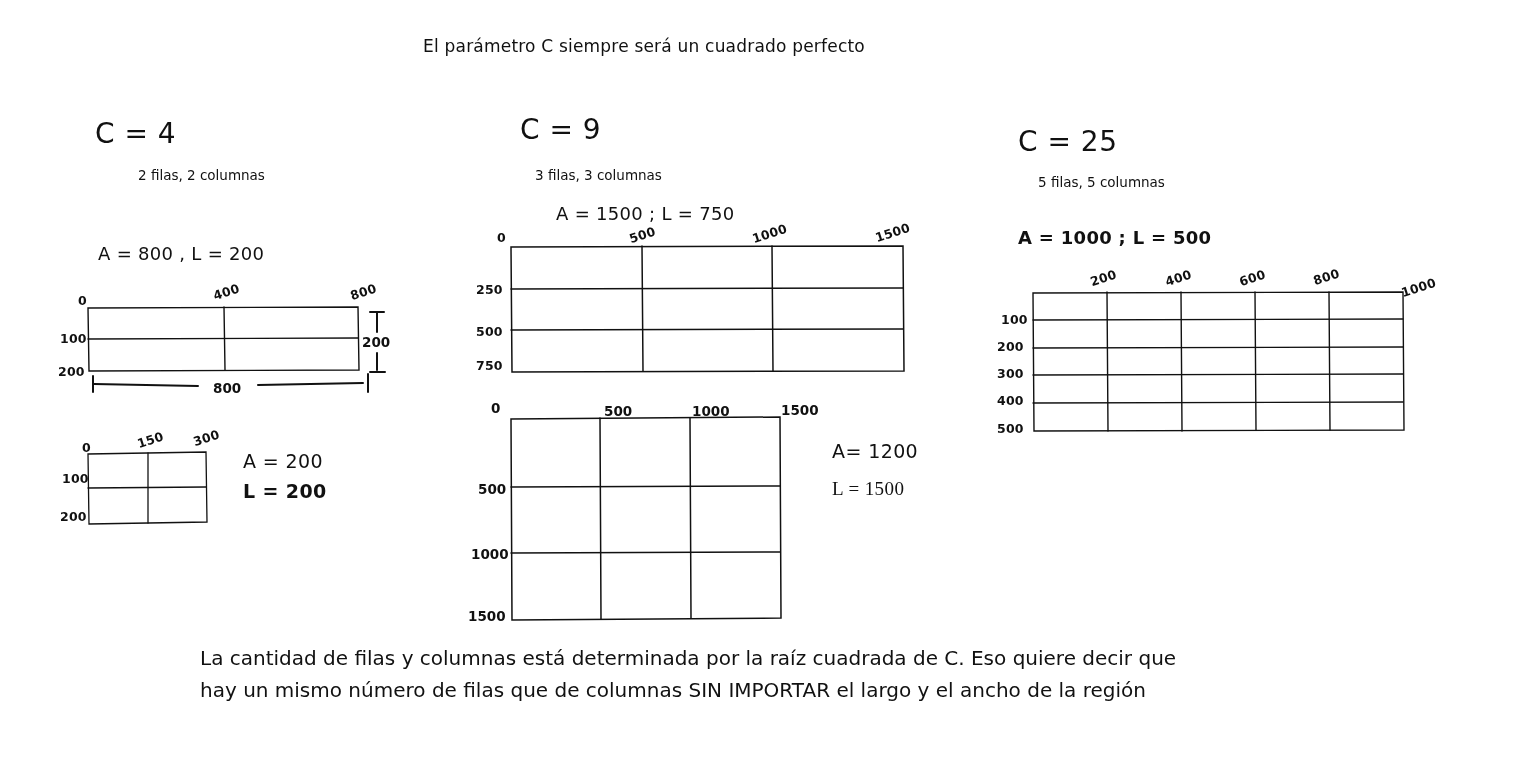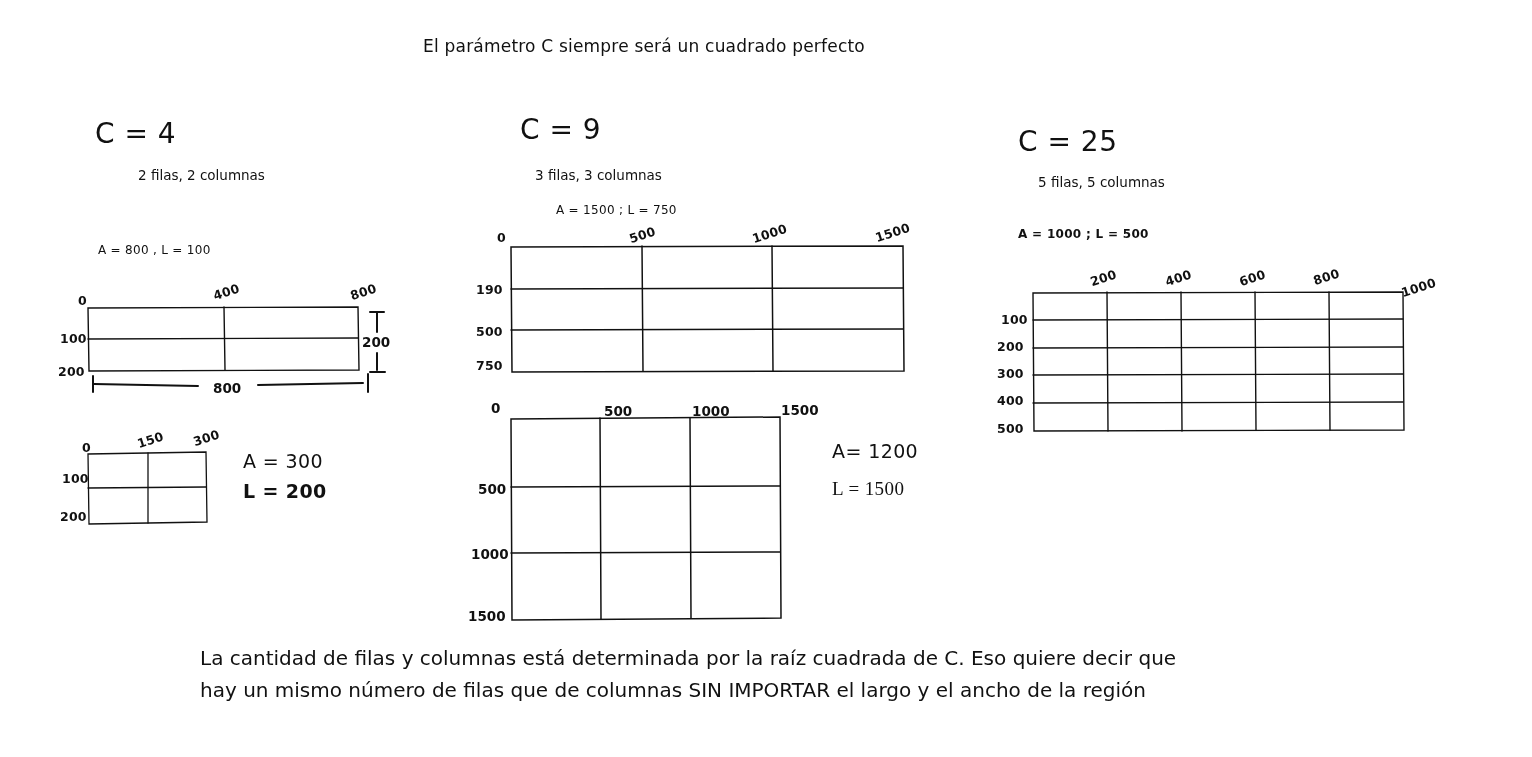--- a/index.html
+++ b/index.html
@@ -38,21 +38,21 @@
   }
   
   .c-label {
     font-size: 28px;
     letter-spacing: 0.5px;
   }
   .rc-label {
     font-size: 13.5px;
   }
   .al-label {
-    font-size: 12px;
+    font-size: 18px;
     letter-spacing: 0.3px;
   }
   
   .grid-box {
     position: absolute;
     box-sizing: border-box;
   }
   .grid-box svg { display: block; }
   
   .tick {
@@ -77,21 +77,21 @@
     letter-spacing: 0.4px;
   }
 </style>
 </head>
 <body>
 
 <div class="abs hand" id="title">El parámetro C siempre será un cuadrado perfecto</div>
 
 <div class="abs hand c-label" style="left:95px; top:117px;">C = 4</div>
 <div class="abs hand rc-label" style="left:138px; top:167px;">2 filas, 2 columnas</div>
-<div class="abs hand al-label" style="left:98px; top:243px;">A = 800 ,  L = 100</div>
+<div class="abs hand al-label" style="left:98px; top:243px;">A = 800 ,  L = 200</div>
 
 <div class="grid-box" style="left:80px; top:280px; width:330px; height:130px;">
   <svg width="330" height="130" viewBox="0 0 330 130">
     <g stroke="#111" stroke-width="1.4" fill="none" stroke-linecap="round">
 
       <path d="M8 28 L278 27 L279 90 L9 91 Z"></path>
 
       <path d="M8 59 L278 58"></path>
 
       <path d="M144 27 L145 90"></path>
@@ -131,21 +131,21 @@
       <path d="M18 58 L136 57"></path>
       <path d="M78 23 L78 93"></path>
     </g>
   </svg>
 </div>
 <div class="abs hand tick" style="left:82px; top:440px;">0</div>
 <div class="abs hand tick rot" style="left:140px; top:436px;">150</div>
 <div class="abs hand tick rot" style="left:196px; top:434px;">300</div>
 <div class="abs hand tick" style="left:62px; top:471px;">100</div>
 <div class="abs hand tick" style="left:60px; top:509px;">200</div>
-<div class="abs hand big-val" style="left:243px; top:450px;">A = 300</div>
+<div class="abs hand big-val" style="left:243px; top:450px;">A = 200</div>
 <div class="abs hand big-val" style="left:243px; top:480px;font-weight:bold;">L = 200</div>
 
 <div class="abs hand c-label" style="left:520px; top:113px;">C = 9</div>
 <div class="abs hand rc-label" style="left:535px; top:167px;">3 filas, 3 columnas</div>
 <div class="abs hand al-label" style="left:556px; top:203px;">A = 1500 ;  L = 750</div>
 
 <div class="grid-box" style="left:495px; top:225px; width:430px; height:165px;">
   <svg width="430" height="165" viewBox="0 0 430 165">
     <g stroke="#111" stroke-width="1.5" fill="none" stroke-linecap="round">
       <path d="M16 22 L408 21 L409 146 L17 147 Z"></path>
@@ -153,21 +153,21 @@
       <path d="M16 105 L408 104"></path>
       <path d="M147 21 L148 146"></path>
       <path d="M277 21 L278 146"></path>
     </g>
   </svg>
 </div>
 <div class="abs hand tick" style="left:497px; top:230px;">0</div>
 <div class="abs hand tick rot" style="left:632px; top:231px;">500</div>
 <div class="abs hand tick rot" style="left:755px; top:231px;">1000</div>
 <div class="abs hand tick rot" style="left:878px; top:230px;">1500</div>
-<div class="abs hand tick" style="left:476px; top:282px;">190</div>
+<div class="abs hand tick" style="left:476px; top:282px;">250</div>
 <div class="abs hand tick" style="left:476px; top:324px;">500</div>
 <div class="abs hand tick" style="left:476px; top:358px;">750</div>
 
 <div class="grid-box" style="left:490px; top:395px; width:320px; height:240px;">
   <svg width="320" height="240" viewBox="0 0 320 240">
     <g stroke="#111" stroke-width="1.5" fill="none" stroke-linecap="round">
       <path d="M21 24 L290 22 L291 223 L22 225 Z"></path>
       <path d="M21 92 L290 91"></path>
       <path d="M21 158 L290 157"></path>
       <path d="M110 23 L111 224"></path>

